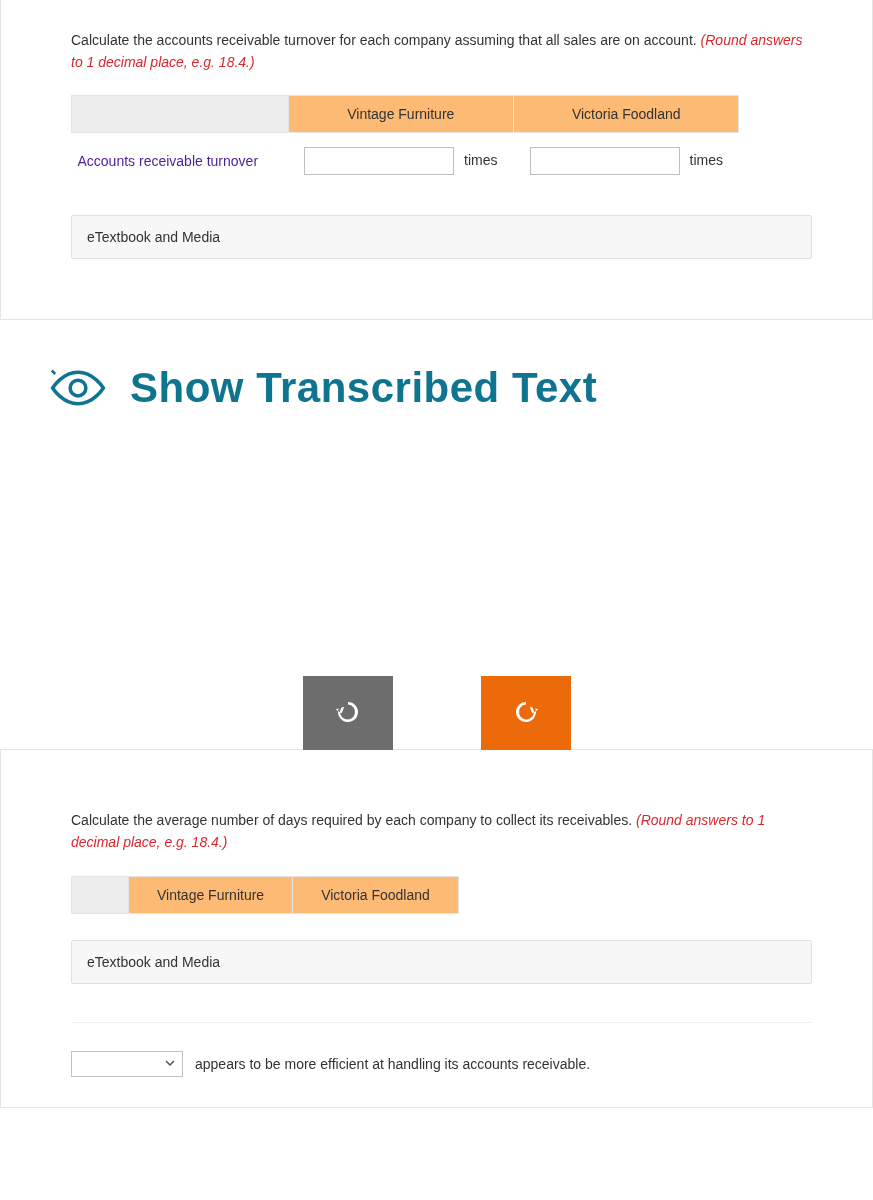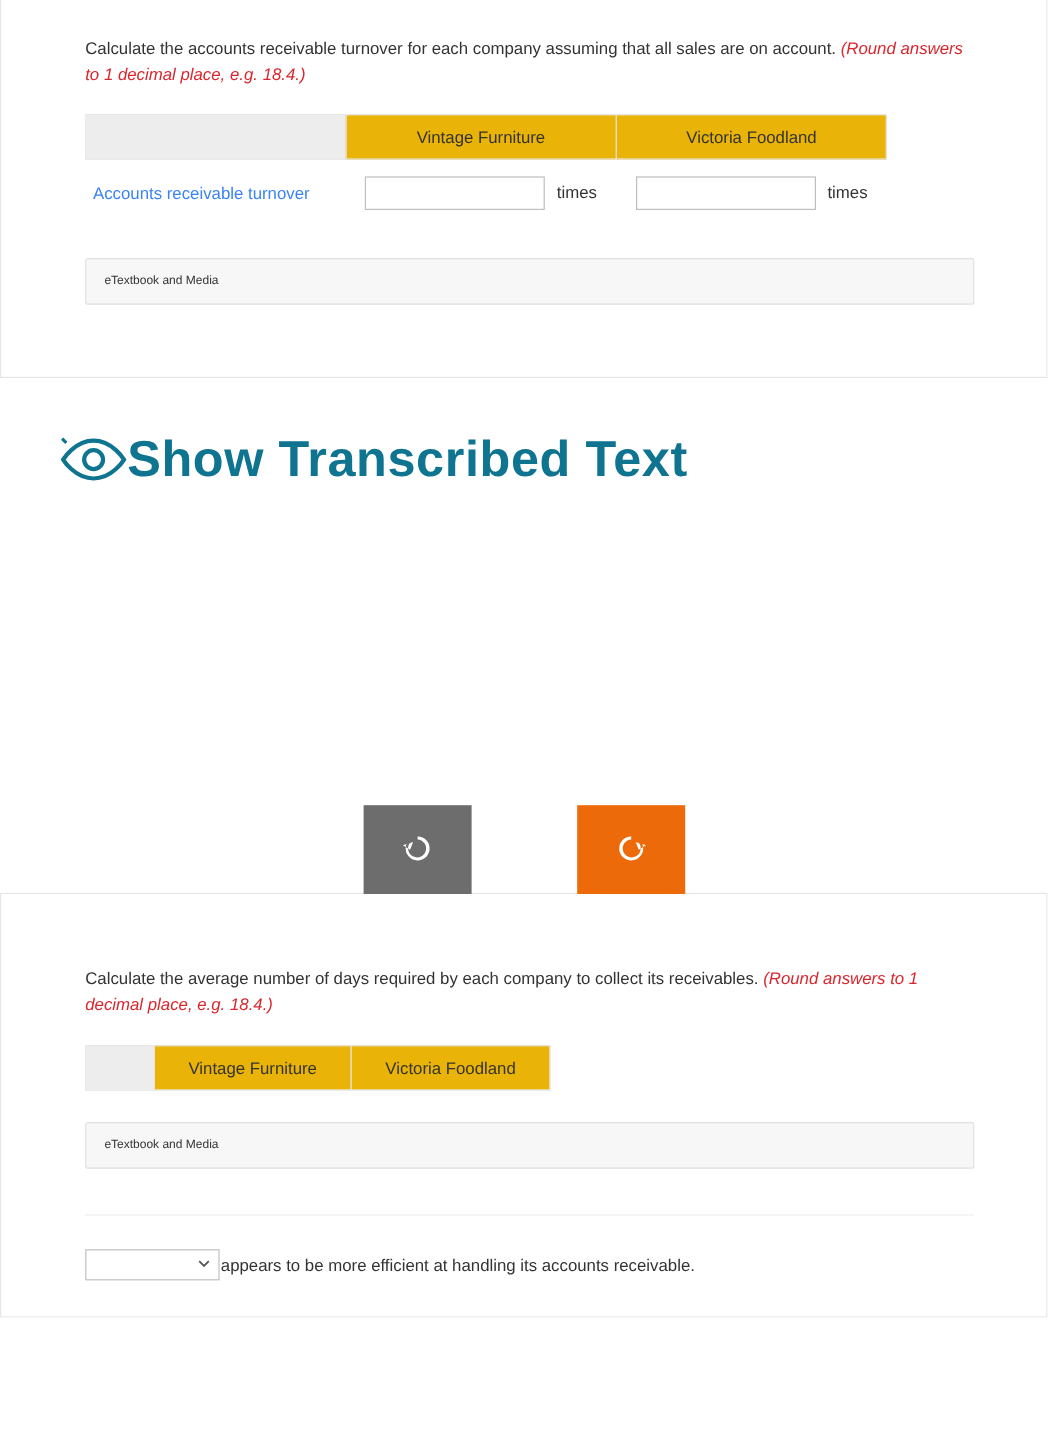--- a/index.html
+++ b/index.html
@@ -23,67 +23,68 @@
   }
   .red-italic {
     color: #d9272e;
     font-style: italic;
   }
   table.calc-table {
     border-collapse: collapse;
     margin-bottom: 26px;
   }
   table.calc-table th {
-    background: #eab308;
+    background: #fdba74;
     font-weight: 400;
     padding: 10px 28px;
     border: 1px solid #e5e5e5;
     text-align: center;
     color: #333;
   }
   table.calc-table th.rowlabel-head {
     background: #ededed;
   }
   table.calc-table td {
     padding: 14px 16px;
     border: none;
     vertical-align: middle;
     white-space: nowrap;
   }
   table.calc-table td.rowlabel {
     padding-left: 6px;
     padding-right: 30px;
-    color: #3b82f6;
+    color: #4c1d95;
     margin-left: 32px;
   }
   .answer-input {
     display: inline-block;
     width: 150px;
     height: 28px;
     border: 1px solid #bfbfbf;
     background: #fff;
     vertical-align: middle;
   }
   .unit {
     margin-left: 10px;
     color: #333;
     margin-top: 44px;
   }
   .etextbook-bar {
     border: 1px solid #e0e0e0;
     background: #f7f7f7;
     padding: 13px 15px;
     color: #333;
-    font-size: 10px;
+    font-size: 14px;
     cursor: pointer;
     border-radius: 2px;
   }
   .show-transcribed {
     display: flex;
     align-items: center;
+    gap: 24px;
     padding: 40px 0 40px 50px;
     cursor: pointer;
   }
   .show-transcribed .eye {
     width: 56px;
     height: 56px;
     display: flex;
     align-items: center;
     justify-content: center;
   }
@@ -135,21 +136,21 @@
     height: 26px;
     border: 1px solid #c0c0c0;
     background: #fff;
     display: inline-flex;
     align-items: center;
     justify-content: flex-end;
     padding: 0 6px;
     cursor: pointer;
   }
   .select svg { width: 12px; height: 12px; }
-  .efficiency-line { display: flex; align-items: center; gap: 1px; color: #333; }
+  .efficiency-line { display: flex; align-items: center; gap: 12px; color: #333; }
 </style>
 </head>
 <body>
 
 <div class="panel">
   <p class="question-text">
     <span>Calculate the accounts receivable turnover for each company assuming that all sales are on account. </span><span class="red-italic">(Round answers to 1 decimal place, e.g. 18.4.)</span>
   </p>
   <table class="calc-table">
     <tbody>

